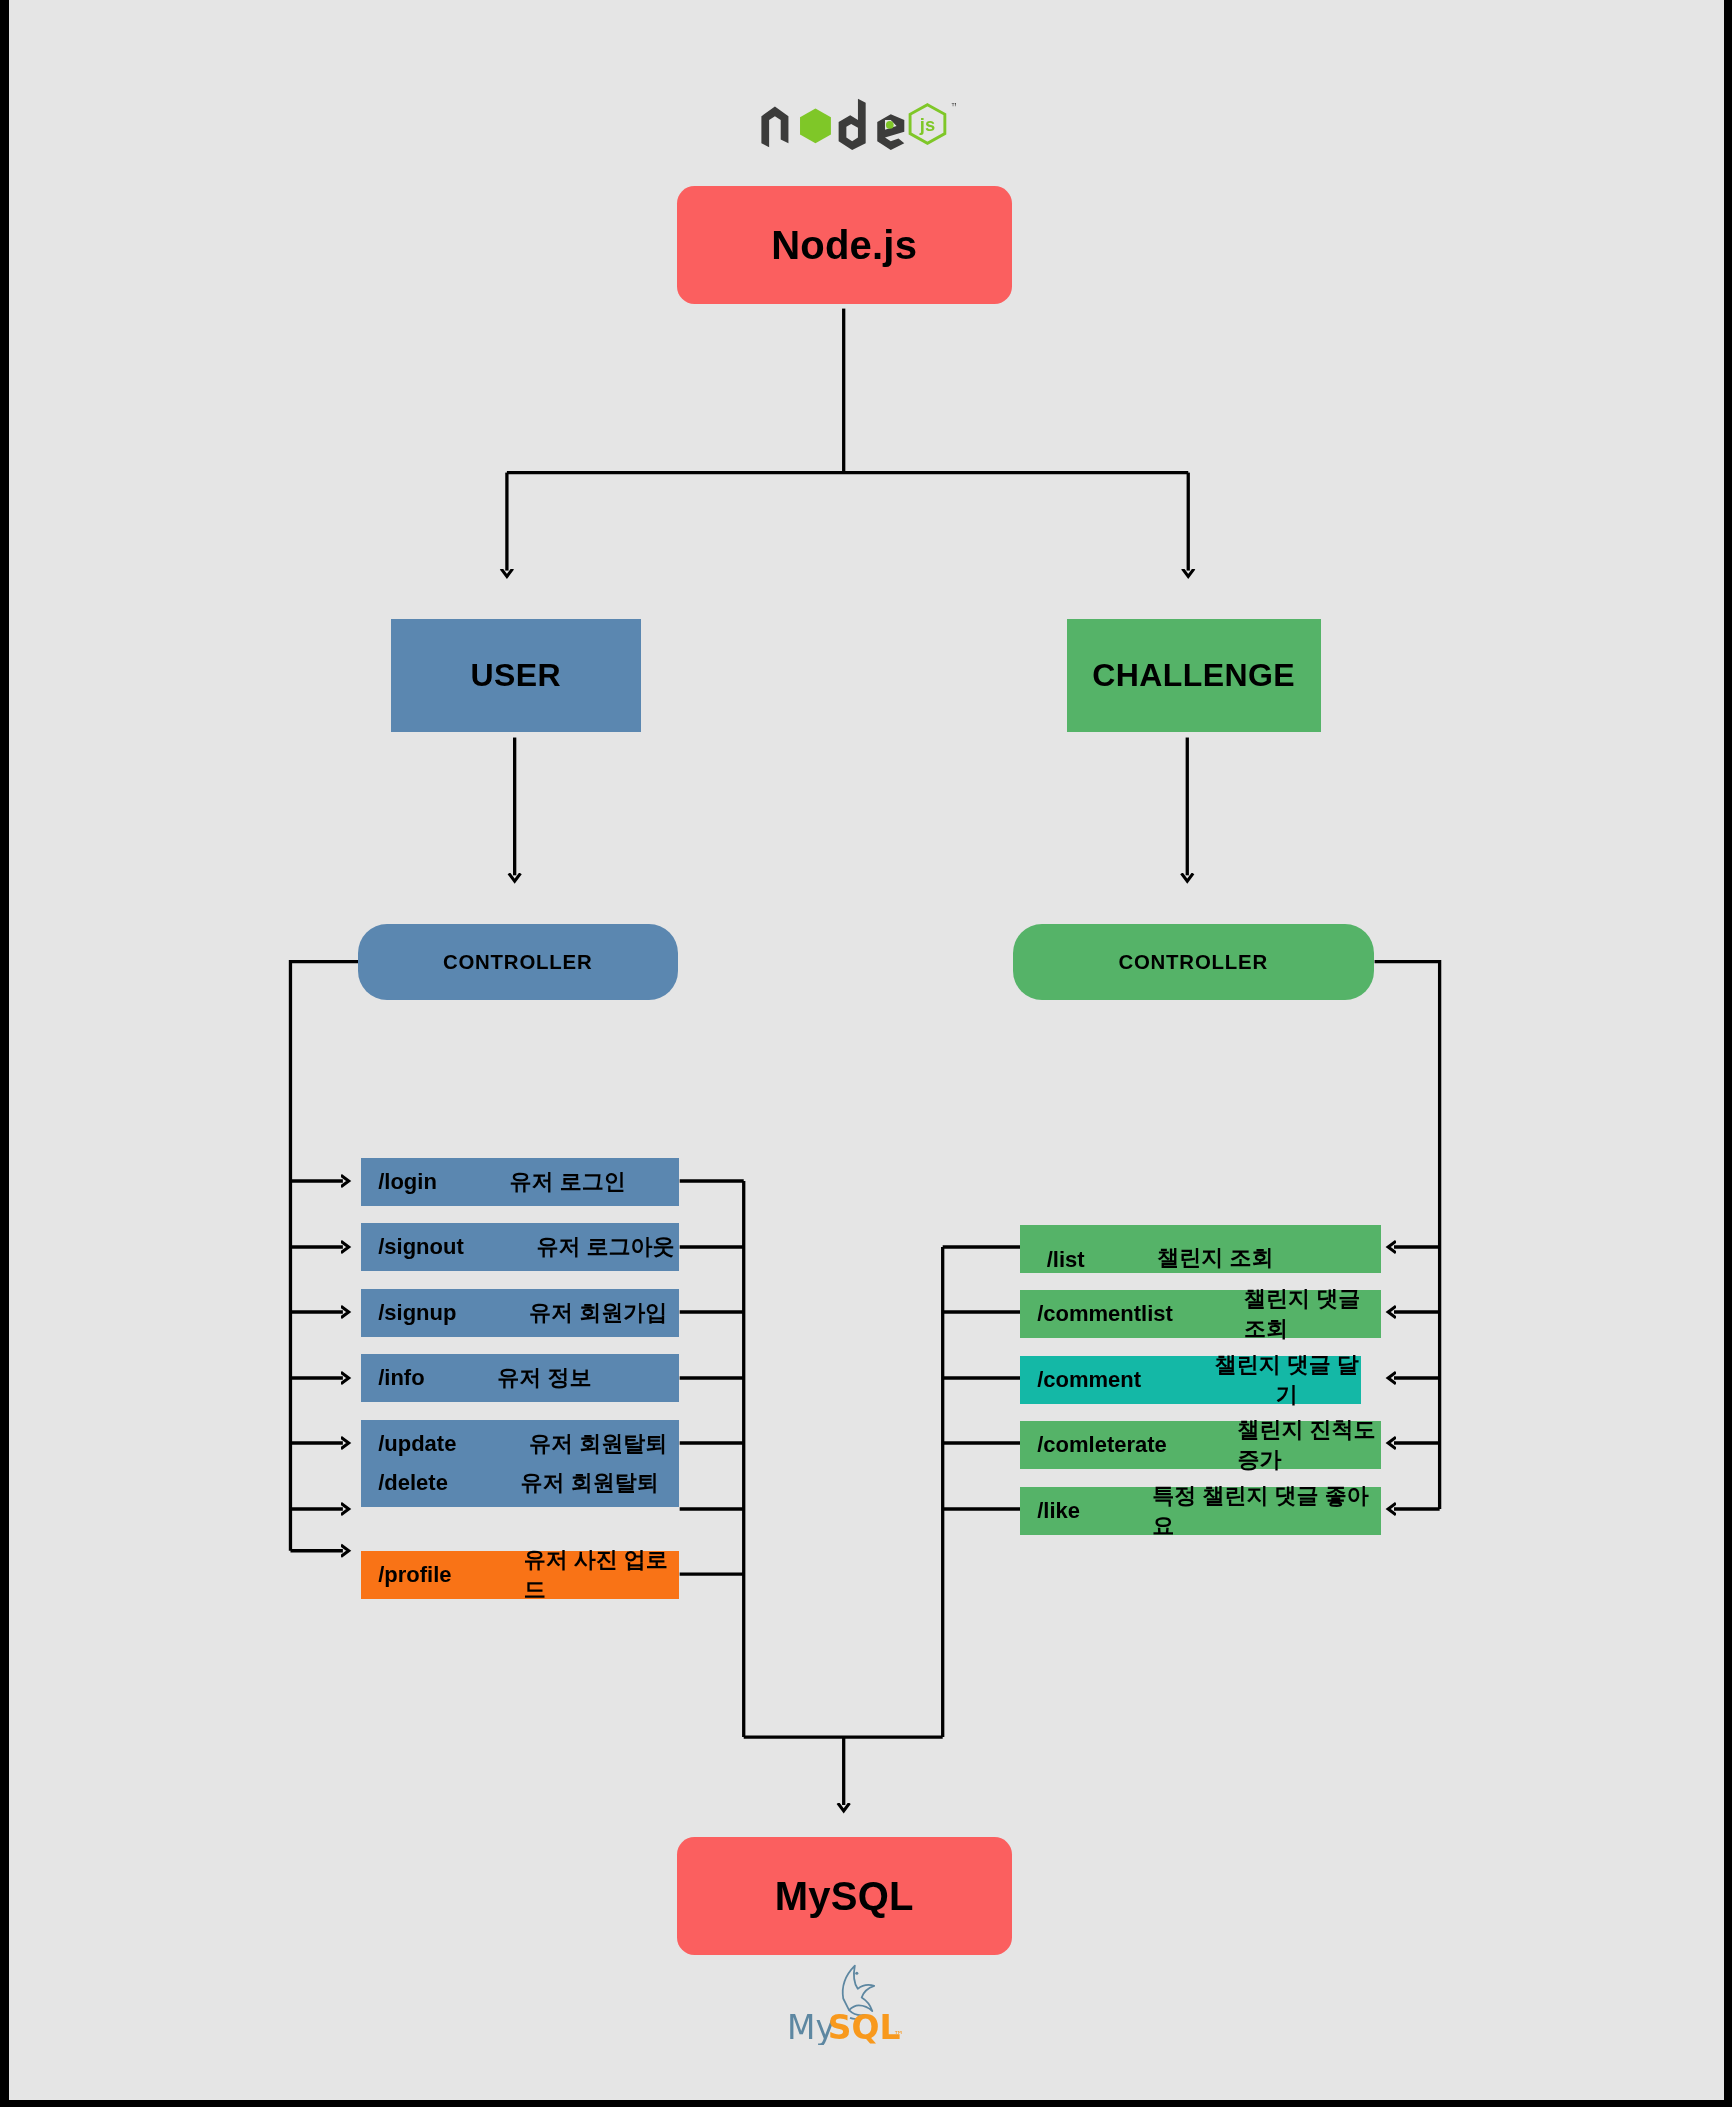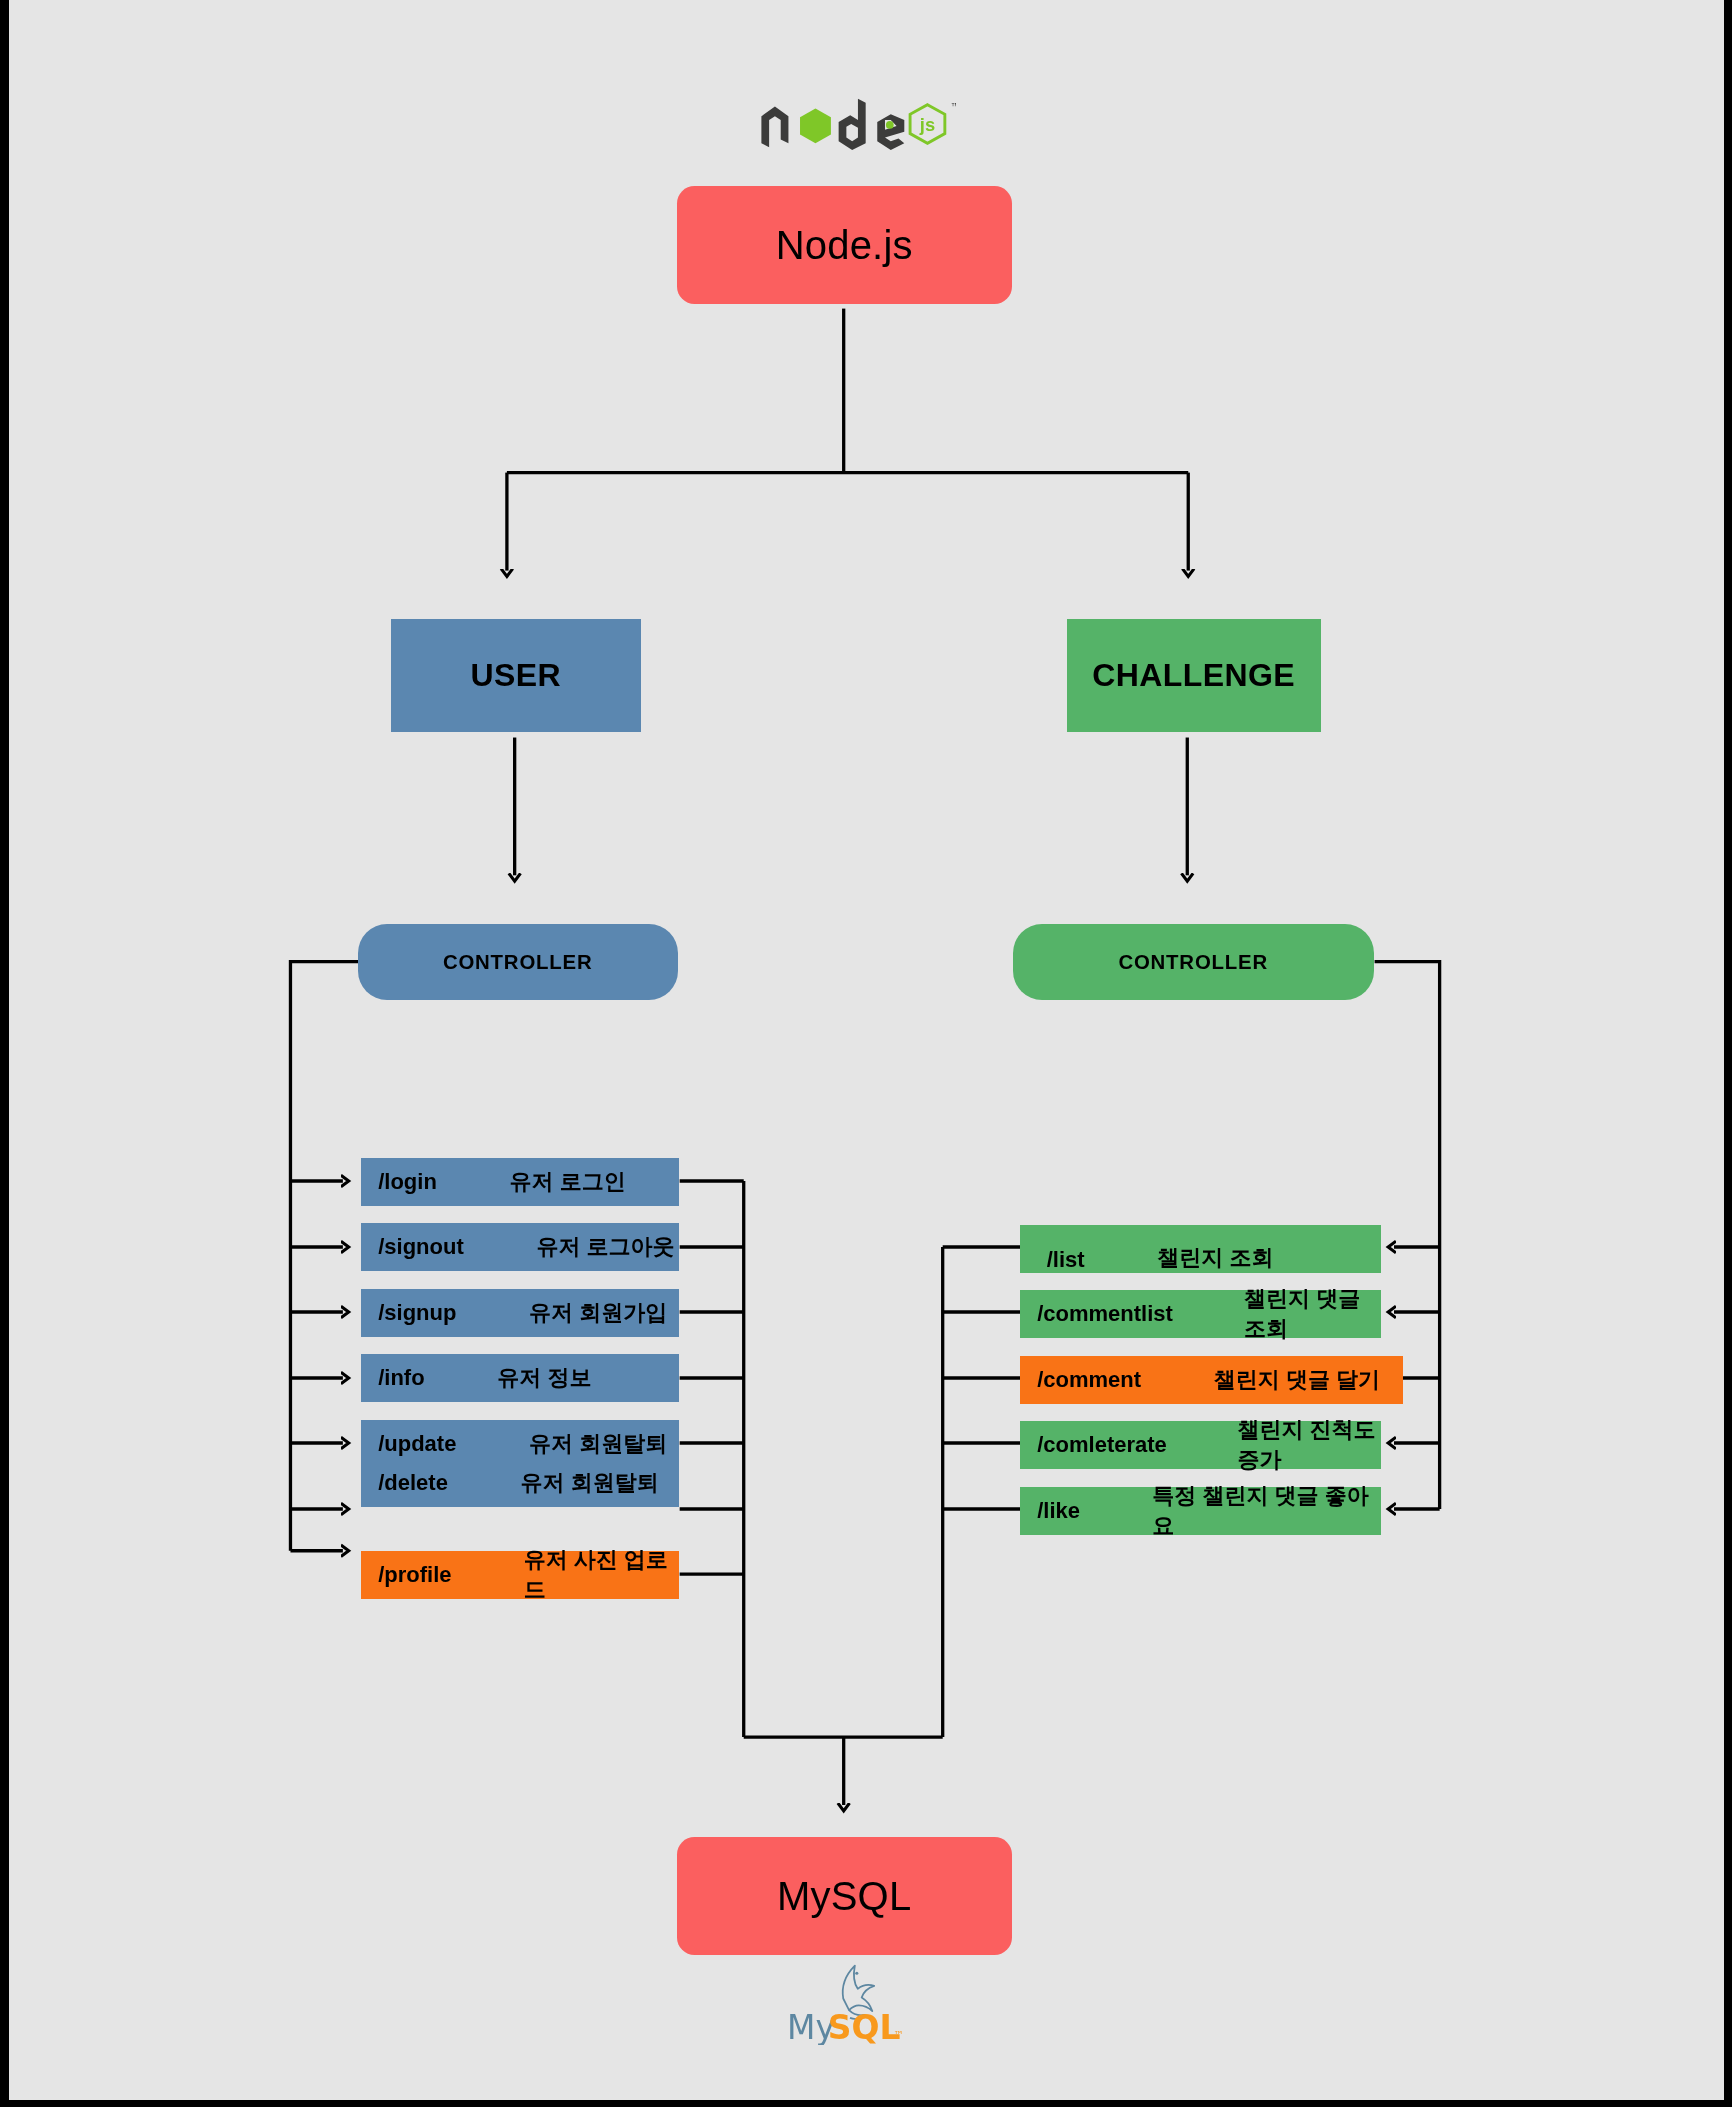--- a/index.html
+++ b/index.html
@@ -48,21 +48,21 @@
     text-align: center;
   }
   .node-left {
     justify-content: flex-start;
     gap: 32px;
   }
 
   
   .card-root {
     border-radius: 17.5px;
-    font-weight: normal;
+    font-weight: bold;
     font-size: 40px;
     letter-spacing: 0.2px;
   }
   
   .card-domain {
     font-weight: bold;
     font-size: 32px;
     letter-spacing: 0.4px;
   }
   
@@ -229,21 +229,21 @@
     <div class="node node-left card-route indent" style="left:1011px; top:1225px; width:361px; height:48px; background:#55b368;">
       <span>/list</span>
       <span style="width:8.7px"></span>
       <span>챌린지 조회</span>
     </div>
     <div class="node node-left card-route" style="left:1011px; top:1290px; width:361px; height:48px; background:#55b368;">
       <span>/commentlist</span>
       <span style="width:8.7px"></span>
       <span>챌린지 댓글 조회</span>
     </div>
-    <div class="node node-left card-route" style="left:1011px; top:1356px; width:383px; height:48px; background:#f97316;text-align:center;">
+    <div class="node node-left card-route" style="left:1011px; top:1356px; width:341px; height:48px; background:#14b8a6;text-align:center;">
       <span>/comment</span>
       <span style="width:8.7px"></span>
       <span>챌린지 댓글 달기</span>
     </div>
     <div class="node node-left card-route" style="left:1011px; top:1421px; width:361px; height:48px; background:#55b368;">
       <span>/comleterate</span>
       <span style="width:8.7px"></span>
       <span>챌린지 진척도 증가</span>
     </div>
     <div class="node node-left card-route" style="left:1011px; top:1487px; width:361px; height:48px; background:#55b368;">

